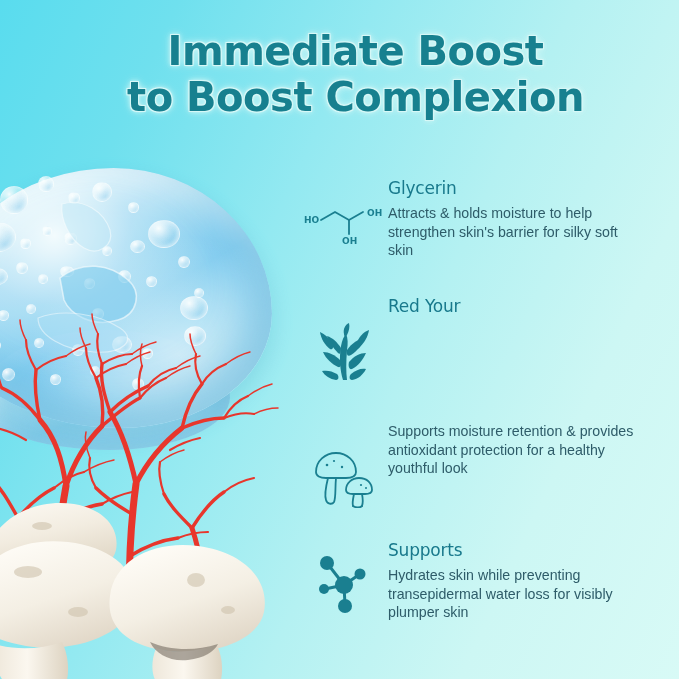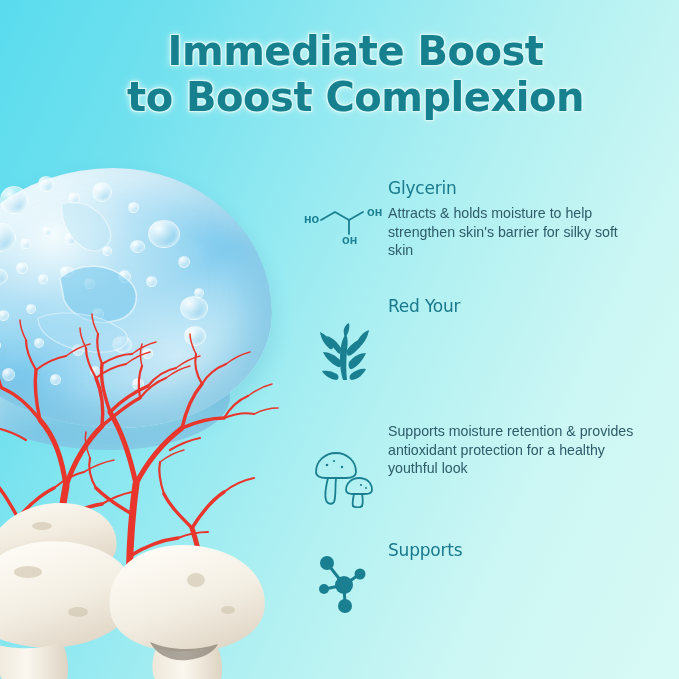--- a/index.html
+++ b/index.html
@@ -408,16 +408,17 @@
           <g fill="#1a7f90">
             <circle cx="30" cy="33" r="9"></circle>
             <circle cx="13" cy="11" r="7"></circle>
             <circle cx="46" cy="22" r="5.5"></circle>
             <circle cx="10" cy="37" r="5"></circle>
             <circle cx="31" cy="54" r="7"></circle>
           </g>
         </svg>
       </div>
       <div class="ing-title">Supports</div>
+      <div class="ing-desc">Hydrates skin while preventing transepidermal water loss for visibly plumper skin</div>
     </div>
 
   </div>
 </div>
 
 </body></html>

